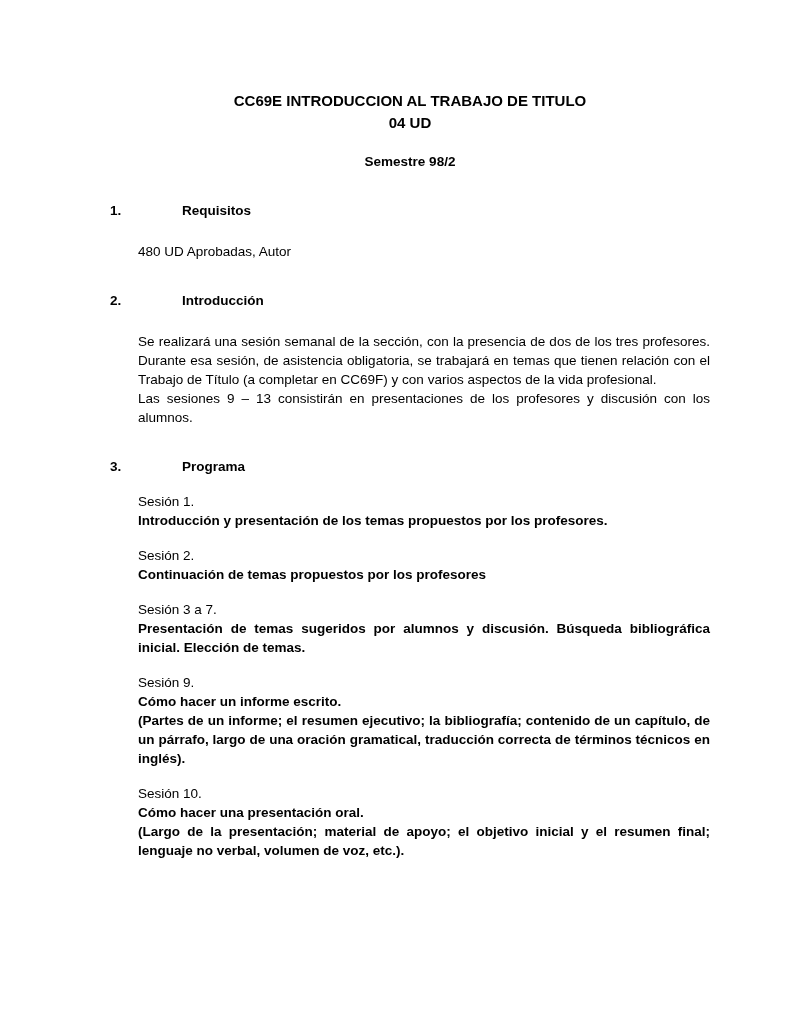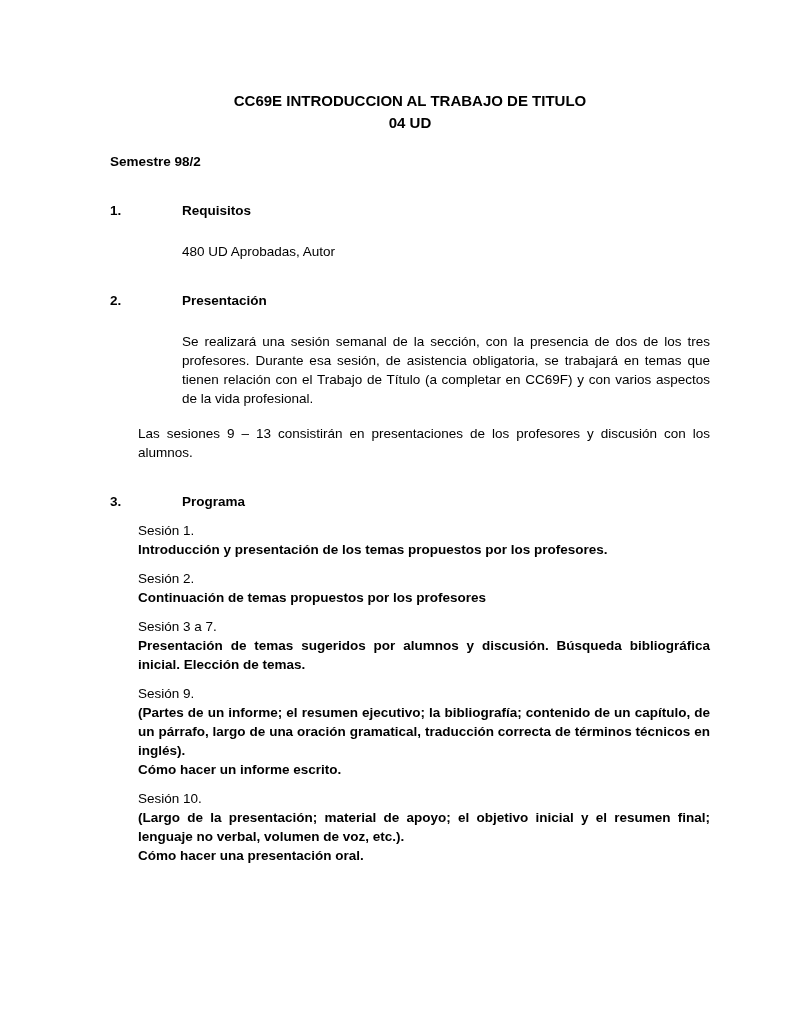--- a/index.html
+++ b/index.html
@@ -17,33 +17,33 @@
     padding: 90px 90px 20px 110px;
     overflow: hidden;
   }
   .doc-title {
     text-align: center;
     font-weight: bold;
     font-size: 15px;
     line-height: 22px;
   }
   .semester {
-    text-align: left;
+    text-align: center;
     font-weight: bold;
     margin-top: 18px;
   }
   .section { margin-top: 30px; }
   .sec-head { display: flex; font-weight: bold; }
   .sec-num { flex: 0 0 28px; width: 28px; }
   .sec-title { flex: 1; margin-left: 44px; }
   .sec-body { margin-left: 28px; }
   p { margin: 0; }
-  .para { margin-top: 16px; text-align: justify; }
-  .para-first { margin-top: 22px; margin-left: 44px; }
-  .program-item { margin-top: 10px; }
+  .para { text-align: justify; }
+  .para-first { margin-top: 22px; }
+  .program-item { margin-top: 16px; }
   .session-label { }
   .session-text { text-align: justify; font-weight: bold; }
 </style>
 </head>
 <body>
 
 <div class="page">
 
   <div class="doc-title">
     <div>CC69E INTRODUCCION AL TRABAJO DE TITULO</div>
@@ -58,21 +58,21 @@
       <span class="sec-title">Requisitos</span>
     </div>
     <div class="sec-body">
       <p class="para para-first">480 UD Aprobadas, Autor</p>
     </div>
   </div>
 
   <div class="section">
     <div class="sec-head">
       <span class="sec-num">2.</span>
-      <span class="sec-title">Presentación</span>
+      <span class="sec-title">Introducción</span>
     </div>
     <div class="sec-body">
       <p class="para para-first">Se realizará una sesión semanal de la sección, con la presencia de dos de los tres profesores.  Durante esa sesión, de asistencia obligatoria, se trabajará en temas que tienen relación con el Trabajo de Título (a completar en CC69F) y con varios aspectos de la vida profesional.</p>
       <p class="para">Las sesiones 9 – 13 consistirán en presentaciones de los profesores y discusión con los alumnos.</p>
     </div>
   </div>
 
   <div class="section">
     <div class="sec-head">
       <span class="sec-num">3.</span>
@@ -91,26 +91,26 @@
       </div>
 
       <div class="program-item">
         <div class="session-label">Sesión 3 a 7.</div>
         <p class="session-text">Presentación de temas sugeridos por alumnos y discusión.  Búsqueda bibliográfica inicial.  Elección de temas.</p>
       </div>
 
 
       <div class="program-item">
         <div class="session-label">Sesión 9.</div>
+        <p class="session-text">Cómo hacer un informe escrito.</p>
         <p class="session-text">(Partes de un informe; el resumen ejecutivo; la bibliografía; contenido de un capítulo, de un párrafo, largo de una oración gramatical, traducción correcta de términos técnicos en inglés).</p>
-        <p class="session-text">Cómo hacer un informe escrito.</p>
       </div>
 
       <div class="program-item">
         <div class="session-label">Sesión 10.</div>
+        <p class="session-text">Cómo hacer una presentación oral.</p>
         <p class="session-text">(Largo de la presentación; material de apoyo; el objetivo inicial y el resumen final; lenguaje no verbal, volumen de voz, etc.).</p>
-        <p class="session-text">Cómo hacer una presentación oral.</p>
       </div>
 
     </div>
   </div>
 
 </div>
 
 </body></html>

